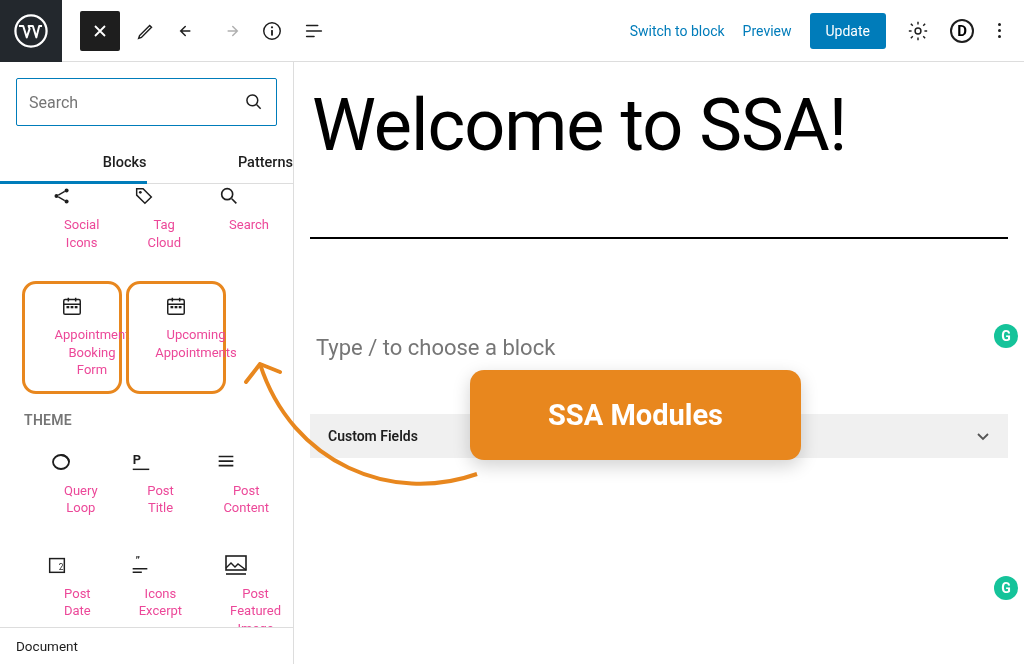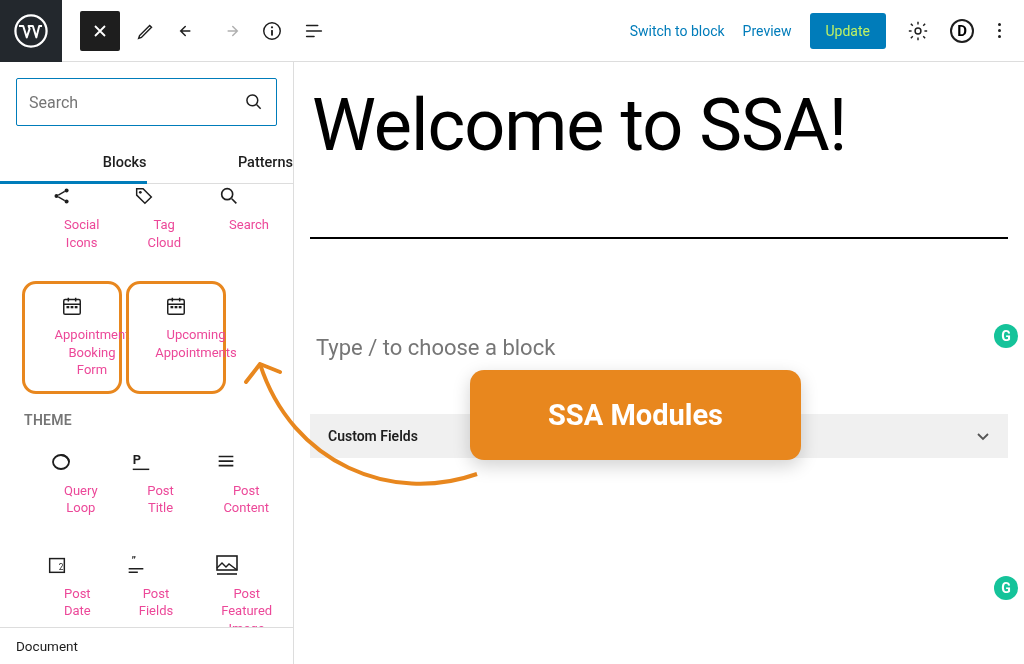--- a/index.html
+++ b/index.html
@@ -8,21 +8,21 @@
   
   .topbar { height: 62px; display: flex; align-items: center; border-bottom: 1px solid #ddd; }
   .wp-logo { width: 62px; height: 62px; background: #23282d; display: flex; align-items: center; justify-content: center; }
   .wp-logo svg { width: 34px; height: 34px; }
   .close-btn { width: 40px; height: 40px; background: #1e1e1e; display: flex; align-items: center; justify-content: center; margin-left: 18px; border-radius: 2px; cursor: pointer; }
   .tool-icons { display: flex; align-items: center; gap: 6px; margin-left: 8px; }
   .tool-icon { width: 36px; height: 36px; display: flex; align-items: center; justify-content: center; cursor: pointer; border-radius: 2px; color: #1e1e1e; }
   .tool-icon.disabled { opacity: .35; cursor: default; }
   .topbar-right { margin-left: auto; display: flex; align-items: center; gap: 18px; padding-right: 18px; }
   .link-btn { color: #007cba; font-size: 14px; cursor: pointer; }
-  .update-btn { background: #007cba; color: #bef264; padding: 10px 16px; border-radius: 3px; font-size: 14px; cursor: pointer; }
+  .update-btn { background: #007cba; color: #ffffff; padding: 10px 16px; border-radius: 3px; font-size: 14px; cursor: pointer; }
   .gear-icon, .d-icon, .dots-icon { width: 28px; height: 28px; display: flex; align-items: center; justify-content: center; cursor: pointer; }
   .d-icon { border: 2px solid #1e1e1e; border-radius: 50%; width: 24px; height: 24px; font-weight: 700; font-size: 15px; }
   .dots-icon { display: flex; flex-direction: column; gap: 3px; width: 14px; }
   .dots-icon span { width: 3px; height: 3px; background: #1e1e1e; border-radius: 50%; }
 
   
   .layout { display: flex; height: calc(664px - 62px); }
   .sidebar { width: 294px; border-right: 1px solid #ddd; display: flex; flex-direction: column; overflow: hidden; }
   .content { flex: 1; position: relative; overflow: hidden; }
 
@@ -241,21 +241,21 @@
             </div>
           <div class="blabel">Post Date</div>
         </div>
         <div class="block-item">
           <div class="bicon">
               <svg width="22" height="22" viewBox="0 0 24 24">
                 <text x="7" y="11" font-size="12" font-weight="700" fill="#1e1e1e">”</text>
                 <path d="M4 16h16M4 20h10" stroke="#1e1e1e" stroke-width="1.6"></path>
               </svg>
             </div>
-          <div class="blabel">Post Fields</div>
+          <div class="blabel">Icons Excerpt</div>
         </div>
         <div class="block-item">
           <div class="bicon">
               <svg width="24" height="22" viewBox="0 0 24 22">
                 <rect x="2" y="2" width="20" height="14" stroke="#1e1e1e" stroke-width="1.6" fill="none"></rect>
                 <path d="M2 14l5-5 4 4 3-3 8 6" stroke="#1e1e1e" stroke-width="1.4" fill="none"></path>
                 <path d="M2 20h20" stroke="#1e1e1e" stroke-width="1.6"></path>
               </svg>
             </div>
           <div class="blabel">Post Featured Image</div>

